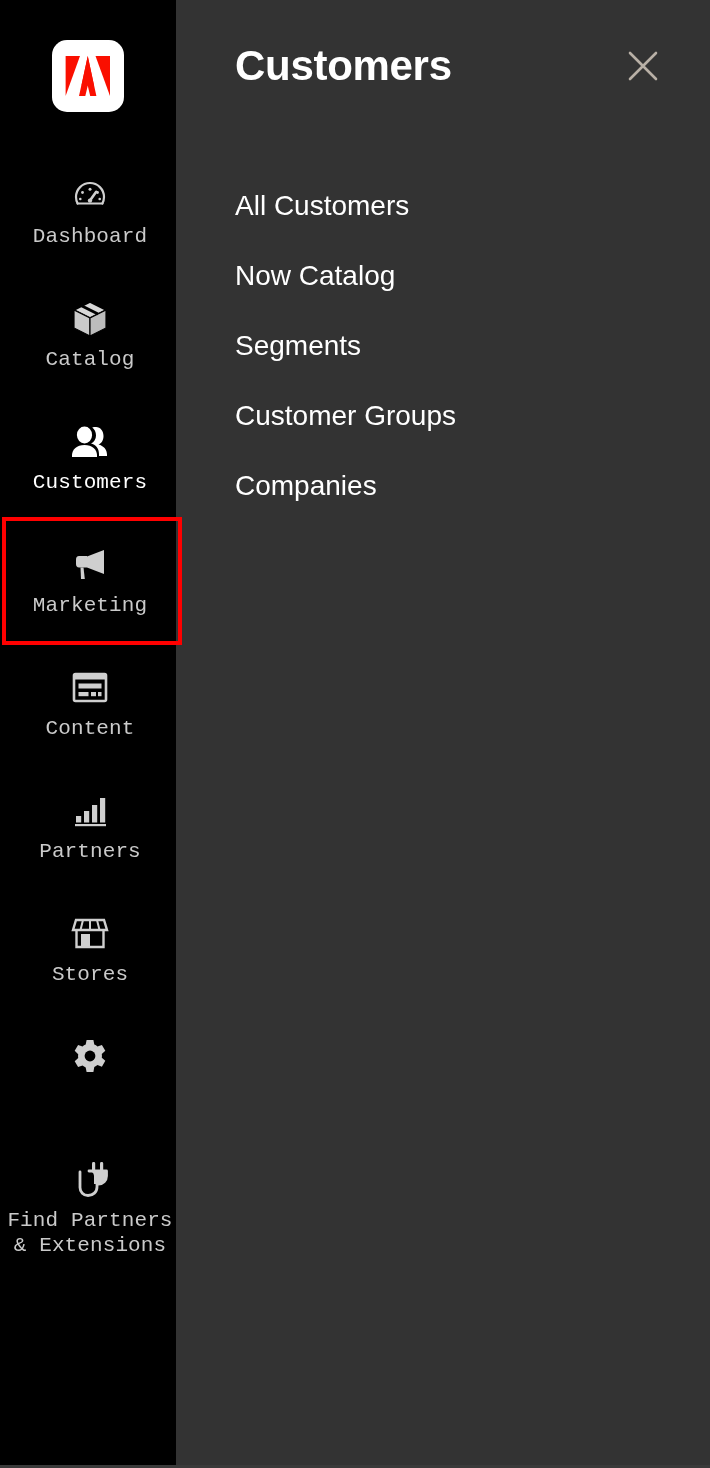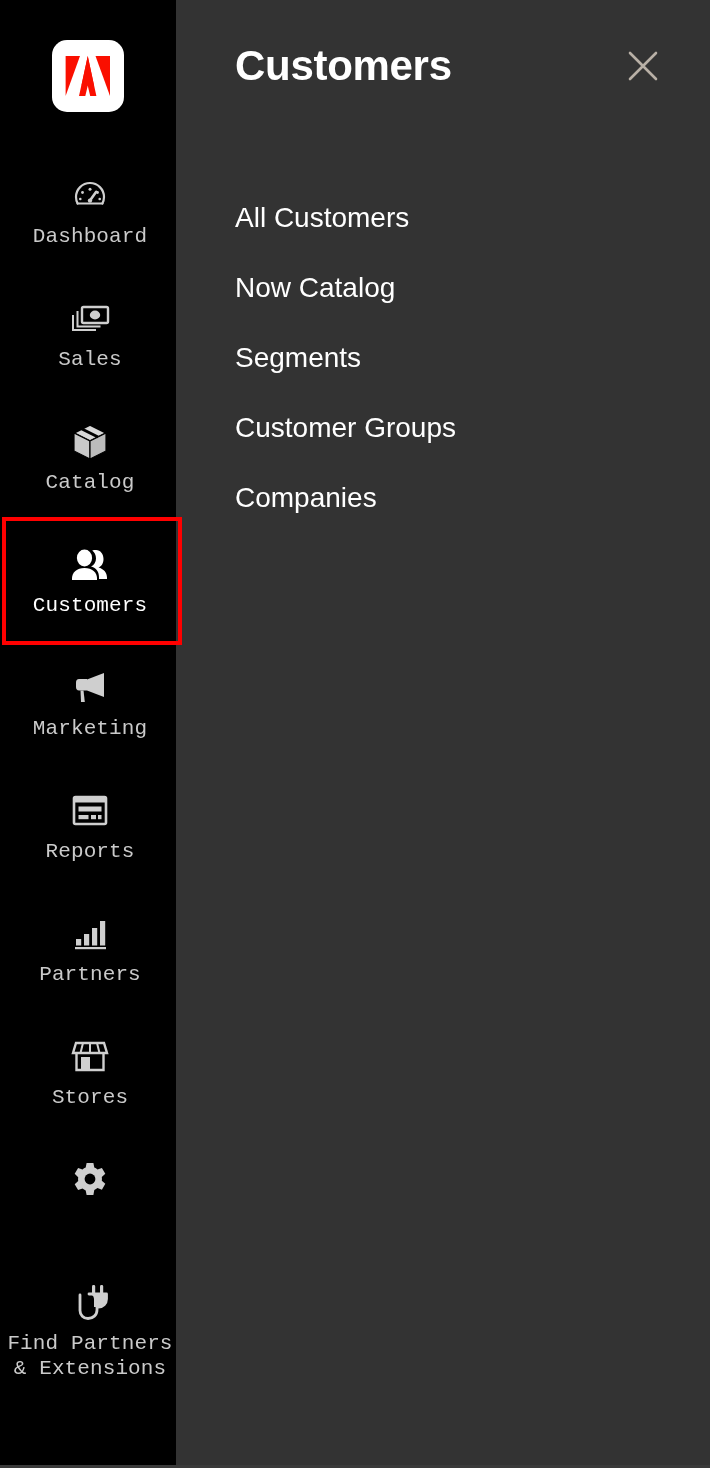--- a/index.html
+++ b/index.html
@@ -122,21 +122,21 @@
     top:41px;
     width:50px; height:50px;
     display:flex; align-items:center; justify-content:center;
     cursor:pointer;
   }
   #close-button svg { display:block; }
 
   #panel-menu {
     position:absolute;
     left:0;
-    top:196px;
+    top:184px;
     width:534px;
   }
   .panel-item {
     display:block;
     height:70px;
     line-height:44px;
     padding-left:59px;
     font-size:28px;
     color:#ffffff;
     cursor:pointer;
@@ -183,31 +183,20 @@
             <circle cx="26.5" cy="15.5" r="1.4" fill="currentColor"></circle>
             <circle cx="9.3" cy="22" r="1.3" fill="currentColor"></circle>
             <circle cx="28.7" cy="22" r="1.3" fill="currentColor"></circle>
             <path d="M19 23.6 L25.2 14.8" stroke="currentColor" stroke-width="2.6" stroke-linecap="round"></path>
             <circle cx="19" cy="23.6" r="2.2" fill="currentColor"></circle>
           </svg>
         </span>
         <span class="nav-label">Dashboard</span>
       </div>
 
-      <div class="nav-item">
-        <span class="nav-icon">
-          <svg width="40" height="32" viewBox="0 0 40 32">
-            <path d="M3 12 L3 27 L26 27" fill="none" stroke="currentColor" stroke-width="2"></path>
-            <path d="M7.5 8 L7.5 23.5 L30.5 23.5" fill="none" stroke="currentColor" stroke-width="2"></path>
-            <rect x="12" y="4" width="26" height="16" rx="1.5" fill="none" stroke="currentColor" stroke-width="2.4"></rect>
-            <ellipse cx="25" cy="12" rx="5.2" ry="4.4" fill="currentColor"></ellipse>
-          </svg>
-        </span>
-        <span class="nav-label">Sales</span>
-      </div>
 
       <div class="nav-item">
         <span class="nav-icon">
           <svg width="38" height="40" viewBox="0 0 38 40">
             <path d="M19 3 L35 11 L19 19 L3 11 Z" fill="#d8d8d8" stroke="#000" stroke-width="1.6"></path>
             <path d="M3 11 L3 29 L19 37 L19 19 Z" fill="#cacaca" stroke="#000" stroke-width="1.2"></path>
             <path d="M35 11 L35 29 L19 37 L19 19 Z" fill="#bcbcbc" stroke="#000" stroke-width="1.2"></path>
             <path d="M11 7 L27 15" stroke="#000" stroke-width="3" fill="none"></path>
           </svg>
         </span>
@@ -240,21 +229,21 @@
         <span class="nav-icon">
           <svg width="40" height="34" viewBox="0 0 40 34">
             <rect x="4" y="3" width="32" height="27" rx="1.5" fill="none" stroke="currentColor" stroke-width="2.6"></rect>
             <rect x="4" y="3" width="32" height="5.5" fill="currentColor"></rect>
             <rect x="8.5" y="12.5" width="23" height="5" fill="currentColor"></rect>
             <rect x="8.5" y="21" width="10" height="4.2" fill="currentColor"></rect>
             <rect x="21" y="21" width="5" height="4.2" fill="currentColor"></rect>
             <rect x="28" y="21" width="3.5" height="4.2" fill="currentColor"></rect>
           </svg>
         </span>
-        <span class="nav-label">Reports</span>
+        <span class="nav-label">Content</span>
       </div>
 
       <div class="nav-item">
         <span class="nav-icon">
           <svg width="38" height="34" viewBox="0 0 38 34">
             <rect x="5" y="22" width="5.2" height="6.5" fill="currentColor"></rect>
             <rect x="13" y="17" width="5.2" height="11.5" fill="currentColor"></rect>
             <rect x="21" y="11" width="5.2" height="17.5" fill="currentColor"></rect>
             <rect x="29" y="4" width="5.2" height="24.5" fill="currentColor"></rect>
             <rect x="4" y="30" width="31" height="2.2" fill="currentColor"></rect>

